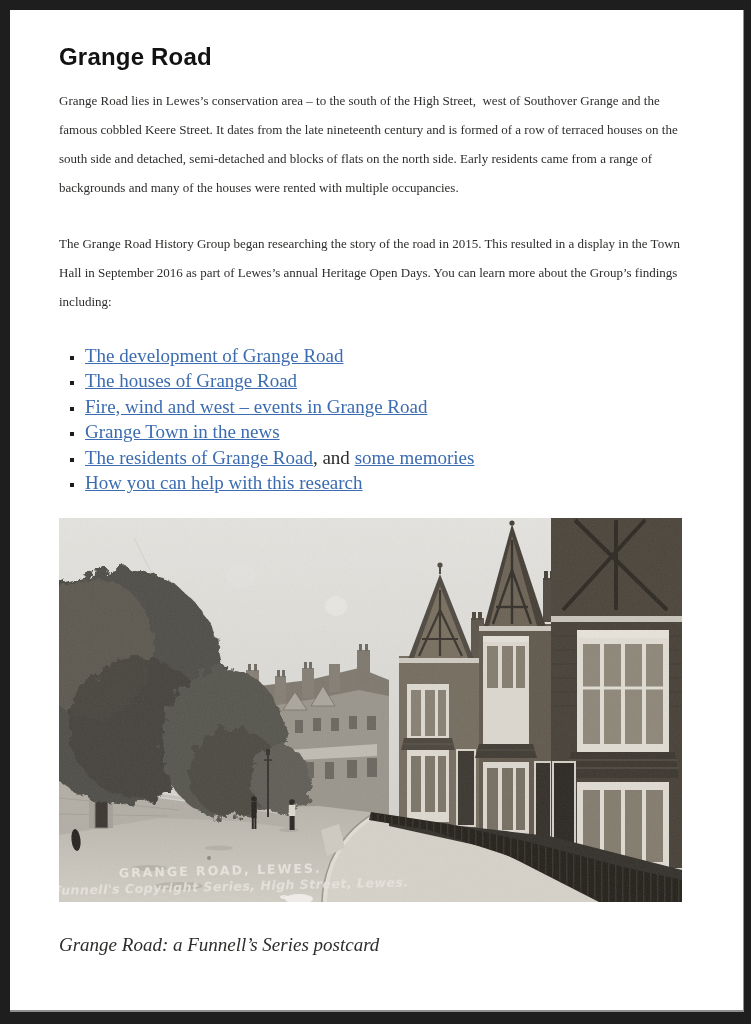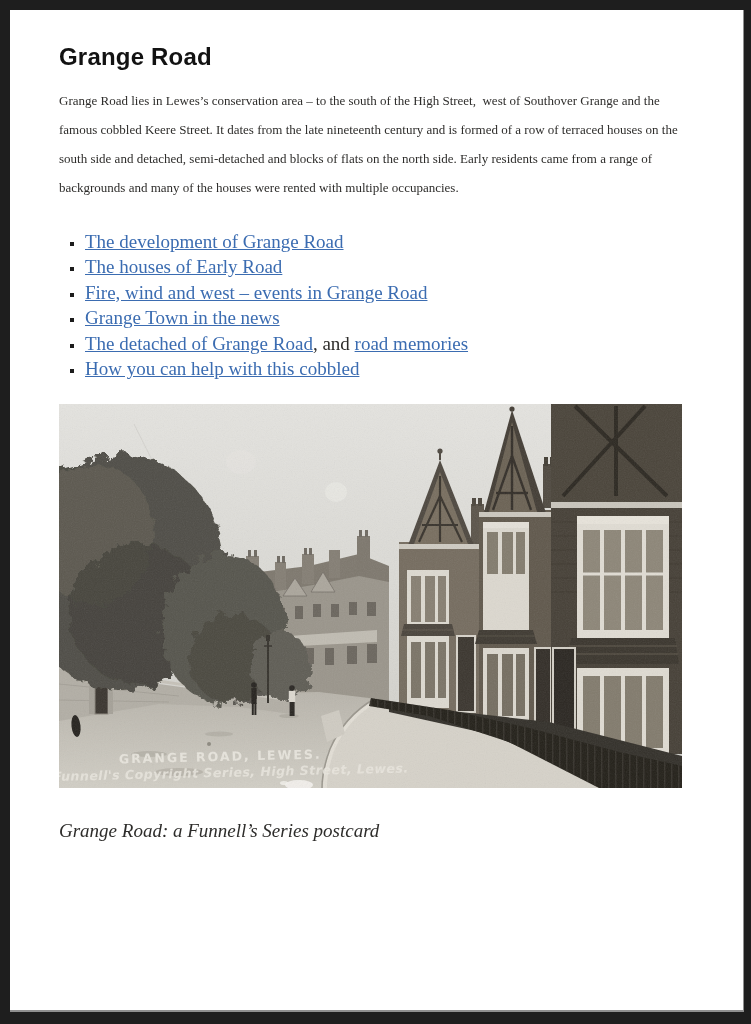--- a/index.html
+++ b/index.html
@@ -47,39 +47,40 @@
 </head>
 <body>
 
 <div class="frame">
   <main class="page">
 
     <h1 class="title">Grange Road</h1>
 
     <p class="body-para">Grange Road lies in Lewes’s conservation area – to the south of the High Street,&nbsp; west of Southover Grange and the famous cobbled Keere Street. It dates from the late nineteenth century and is formed of a row of terraced houses on the south side and detached, semi-detached and blocks of flats on the north side. Early residents came from a range of backgrounds and many of the houses were rented with multiple occupancies.</p>
 
+    <p class="body-para">The Grange Road History Group began researching the story of the road in 2015. This resulted in a display in the Town Hall in September 2016 as part of Lewes’s annual Heritage Open Days. You can learn more about the Group’s findings including:</p>
 
     <ul class="findings">
       <li>
         <a href="#" class="road-link">The development of Grange Road</a>
       </li>
       <li>
-        <a href="#" class="road-link">The houses of Early Road</a>
+        <a href="#" class="road-link">The houses of Grange Road</a>
       </li>
       <li>
         <a href="#" class="road-link">Fire, wind and west – events in Grange Road</a>
       </li>
       <li>
         <a href="#" class="road-link">Grange Town in the news</a>
       </li>
       <li>
-        <a href="#" class="road-link">The detached of Grange Road</a><span>, and </span><a href="#" class="road-link">road memories</a>
-      </li>
-      <li>
-        <a href="#" class="road-link">How you can help with this cobbled</a>
+        <a href="#" class="road-link">The residents of Grange Road</a><span>, and </span><a href="#" class="road-link">some memories</a>
+      </li>
+      <li>
+        <a href="#" class="road-link">How you can help with this research</a>
       </li>
     </ul>
 
     <figure class="postcard">
       <div class="photo">
 
         <svg viewBox="0 0 623 384" width="623" height="384" xmlns="http://www.w3.org/2000/svg">
           <defs>
             <linearGradient id="skyGrad" x1="0" y1="0" x2="0" y2="1">
               <stop offset="0" stop-color="#e4e3df"></stop>

